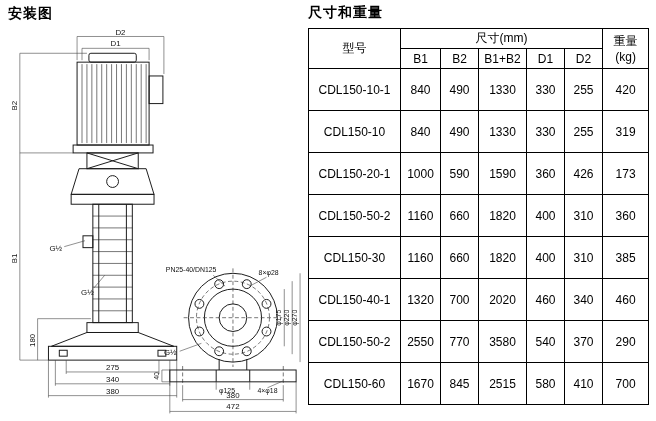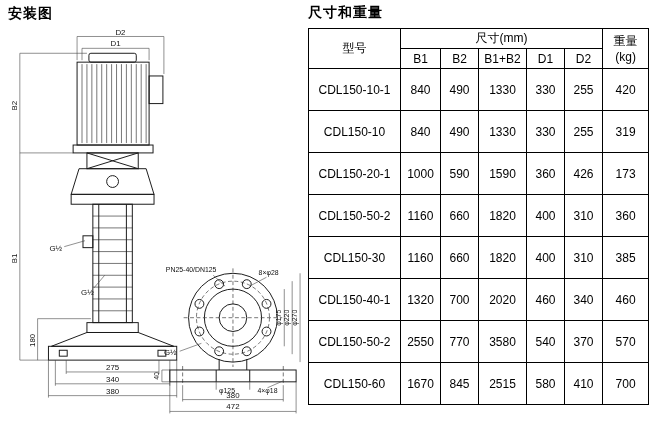--- a/index.html
+++ b/index.html
@@ -231,21 +231,21 @@
             <td>340</td>
             <td>460</td>
           </tr>
           <tr>
             <td>CDL150-50-2</td>
             <td>2550</td>
             <td>770</td>
             <td>3580</td>
             <td>540</td>
             <td>370</td>
-            <td>570</td>
+            <td>290</td>
           </tr>
           <tr>
             <td>CDL150-60</td>
             <td>1670</td>
             <td>845</td>
             <td>2515</td>
             <td>580</td>
             <td>410</td>
             <td>700</td>
           </tr>

